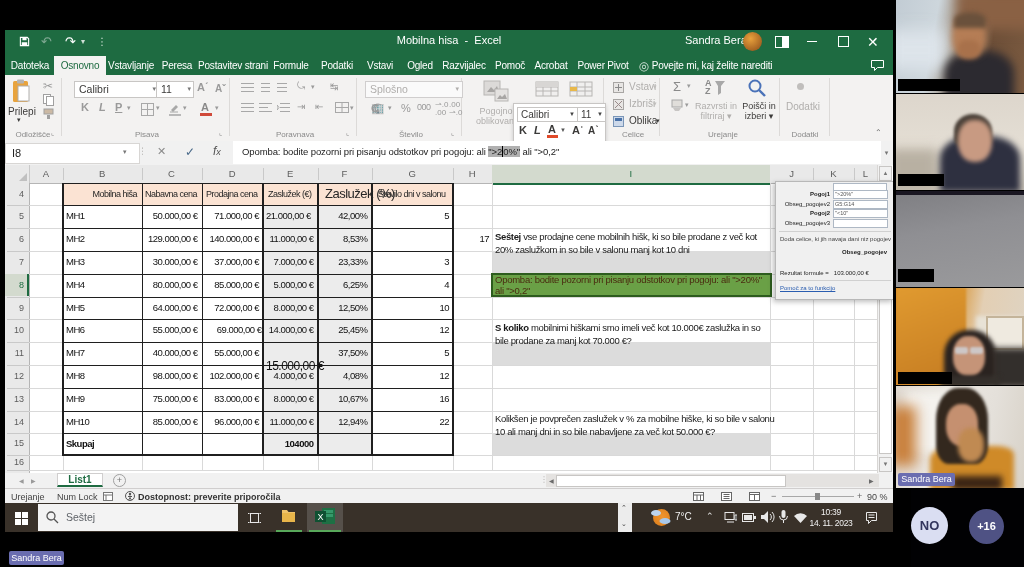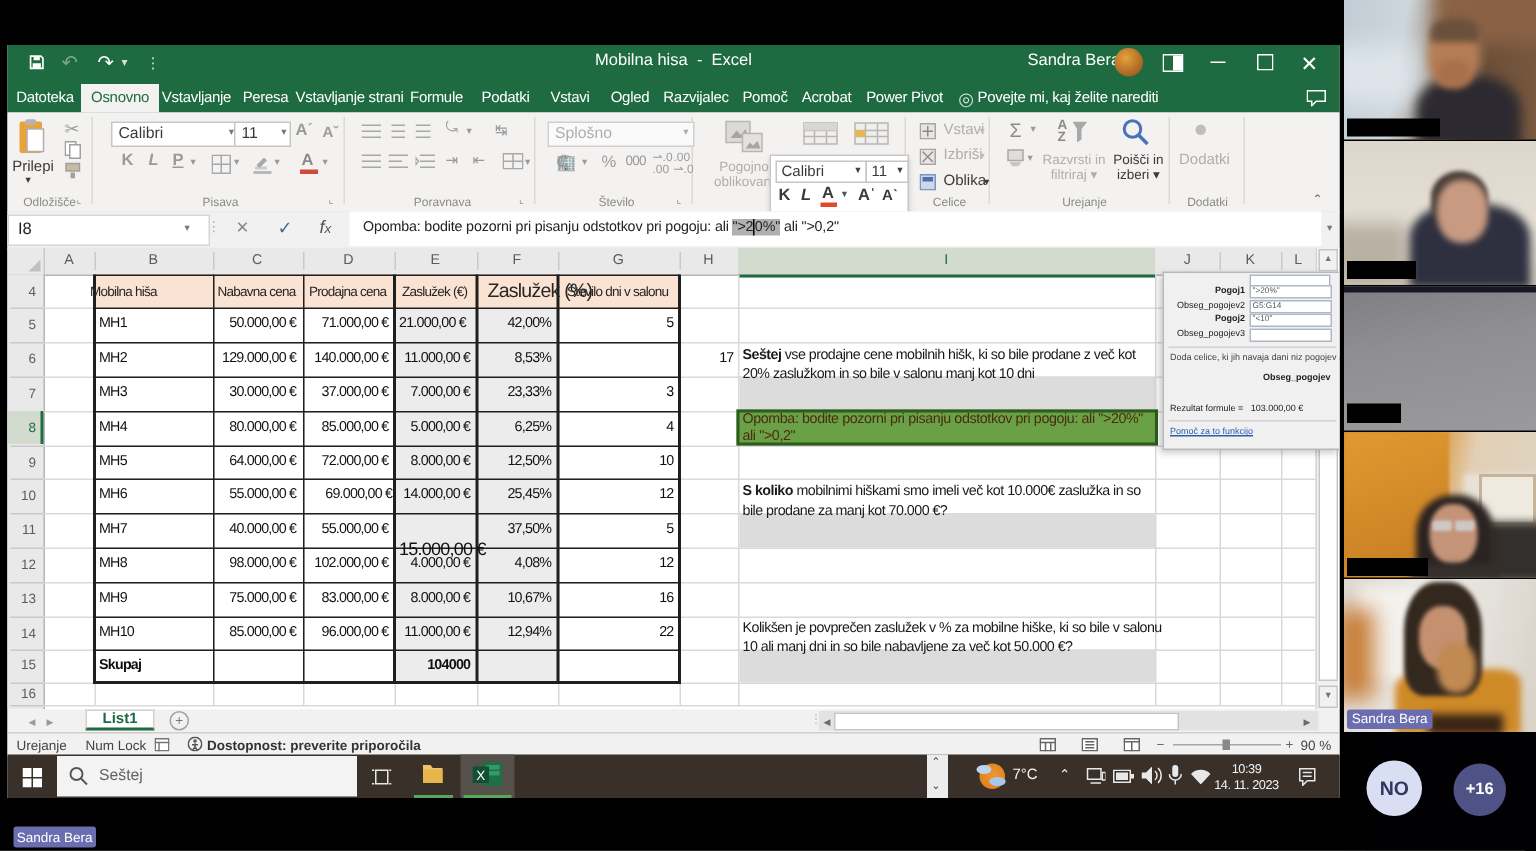--- a/index.html
+++ b/index.html
@@ -41,21 +41,21 @@
         <rect x="0.5" y="0.5" width="10" height="10" fill="none" stroke="#fff"></rect>
       </svg>
   <div class="a" style="left:862px;top:4px;color:#fff;font-size:14px;font-weight:300;">✕</div>
 
   <div class="a" style="left:0;top:26px;width:888px;height:19px;background:#1e6b41;">
     <span class="tabtx" style="left:25px;">Datoteka</span>
     <div class="a" style="left:49px;top:0;width:52px;height:19px;background:#f3f2f1;"></div>
     <span class="tabtx" style="left:75px;color:#1e6b41;">Osnovno</span>
     <span class="tabtx" style="left:126px;">Vstavljanje</span>
     <span class="tabtx" style="left:172px;">Peresa</span>
-    <span class="tabtx" style="left:228px;">Vstavljanje strani</span>
+    <span class="tabtx" style="left:228px;">Postavitev strani</span>
     <span class="tabtx" style="left:286px;">Formule</span>
     <span class="tabtx" style="left:332px;">Podatki</span>
     <span class="tabtx" style="left:375px;">Vstavi</span>
     <span class="tabtx" style="left:415px;">Ogled</span>
     <span class="tabtx" style="left:459px;">Razvijalec</span>
     <span class="tabtx" style="left:505px;">Pomoč</span>
     <span class="tabtx" style="left:546px;">Acrobat</span>
     <span class="tabtx" style="left:598px;">Power Pivot</span>
     <span class="tabtx" style="left:639px;top:1px;font-size:12px;color:#d6e5dd;">◎</span>
     <span class="tabtx" style="left:707px;">Povejte mi, kaj želite narediti</span>
@@ -364,21 +364,21 @@
     <div class="a" style="left:58px;top:85.9px;width:390px;height:1px;background:#1f1f1f;"></div>
     <div class="a" style="left:58px;top:108.7px;width:390px;height:1px;background:#1f1f1f;"></div>
     <div class="a" style="left:58px;top:131.5px;width:390px;height:1px;background:#1f1f1f;"></div>
     <div class="a" style="left:58px;top:154.3px;width:390px;height:1px;background:#1f1f1f;"></div>
     <div class="a" style="left:58px;top:177.1px;width:390px;height:1px;background:#1f1f1f;"></div>
     <div class="a" style="left:58px;top:199.9px;width:390px;height:1px;background:#1f1f1f;"></div>
     <div class="a" style="left:58px;top:222.7px;width:390px;height:1px;background:#1f1f1f;"></div>
     <div class="a" style="left:58px;top:245.5px;width:390px;height:1px;background:#1f1f1f;"></div>
     <div class="a" style="left:58px;top:268.3px;width:390px;height:1px;background:#1f1f1f;"></div>
     <div class="a" style="left:58px;top:289px;width:390px;height:2px;background:#1f1f1f;"></div>
-    <div class="ct" style="left:55px;top:17.5px;width:71.5px;height:22.799999999999997px;line-height:22.799999999999997px;font-size:9px;color:#262626;">Mobilna hiša</div>
+    <div class="ct" style="left:74px;top:17.5px;width:71.5px;height:22.799999999999997px;line-height:22.799999999999997px;font-size:9px;color:#262626;text-align:center;">Mobilna hiša</div>
     <div class="ct" style="left:139.5px;top:17.5px;width:53.0px;height:22.799999999999997px;line-height:22.799999999999997px;font-size:9px;color:#262626;text-align:center;">Nabavna cena</div>
     <div class="ct" style="left:199.5px;top:17.5px;width:54.5px;height:22.799999999999997px;line-height:22.799999999999997px;font-size:9px;color:#262626;text-align:center;">Prodajna cena</div>
     <div class="ct" style="left:261px;top:17.5px;width:47.5px;height:22.799999999999997px;line-height:22.799999999999997px;font-size:9px;color:#262626;text-align:center;">Zaslužek (€)</div>
     <div class="ct" style="left:320px;top:17.5px;width:47.0px;height:22.799999999999997px;line-height:22.799999999999997px;font-size:13px;color:#262626;text-align:left;">Zaslužek (%)</div>
     <div class="ct" style="left:369.5px;top:17.5px;width:74.5px;height:22.799999999999997px;line-height:22.799999999999997px;font-size:9px;color:#262626;text-align:center;">Število dni v salonu</div>
     <div class="ct" style="left:61px;top:40.3px;width:71.5px;height:22.800000000000004px;line-height:22.800000000000004px;font-size:9.5px;color:#111;">MH1</div>
     <div class="ct" style="left:139.5px;top:40.3px;width:53.0px;height:22.800000000000004px;line-height:22.800000000000004px;font-size:9.5px;color:#111;text-align:right;">50.000,00 €</div>
     <div class="ct" style="left:199.5px;top:40.3px;width:54.5px;height:22.800000000000004px;line-height:22.800000000000004px;font-size:9.5px;color:#111;text-align:right;">71.000,00 €</div>
     <div class="ct" style="left:261px;top:40.3px;width:47.5px;height:22.800000000000004px;line-height:22.800000000000004px;font-size:9.5px;color:#111;text-align:left;">21.000,00 €</div>
     <div class="ct" style="left:315.5px;top:40.3px;width:47.0px;height:22.800000000000004px;line-height:22.800000000000004px;font-size:9.5px;color:#111;text-align:right;">42,00%</div>

